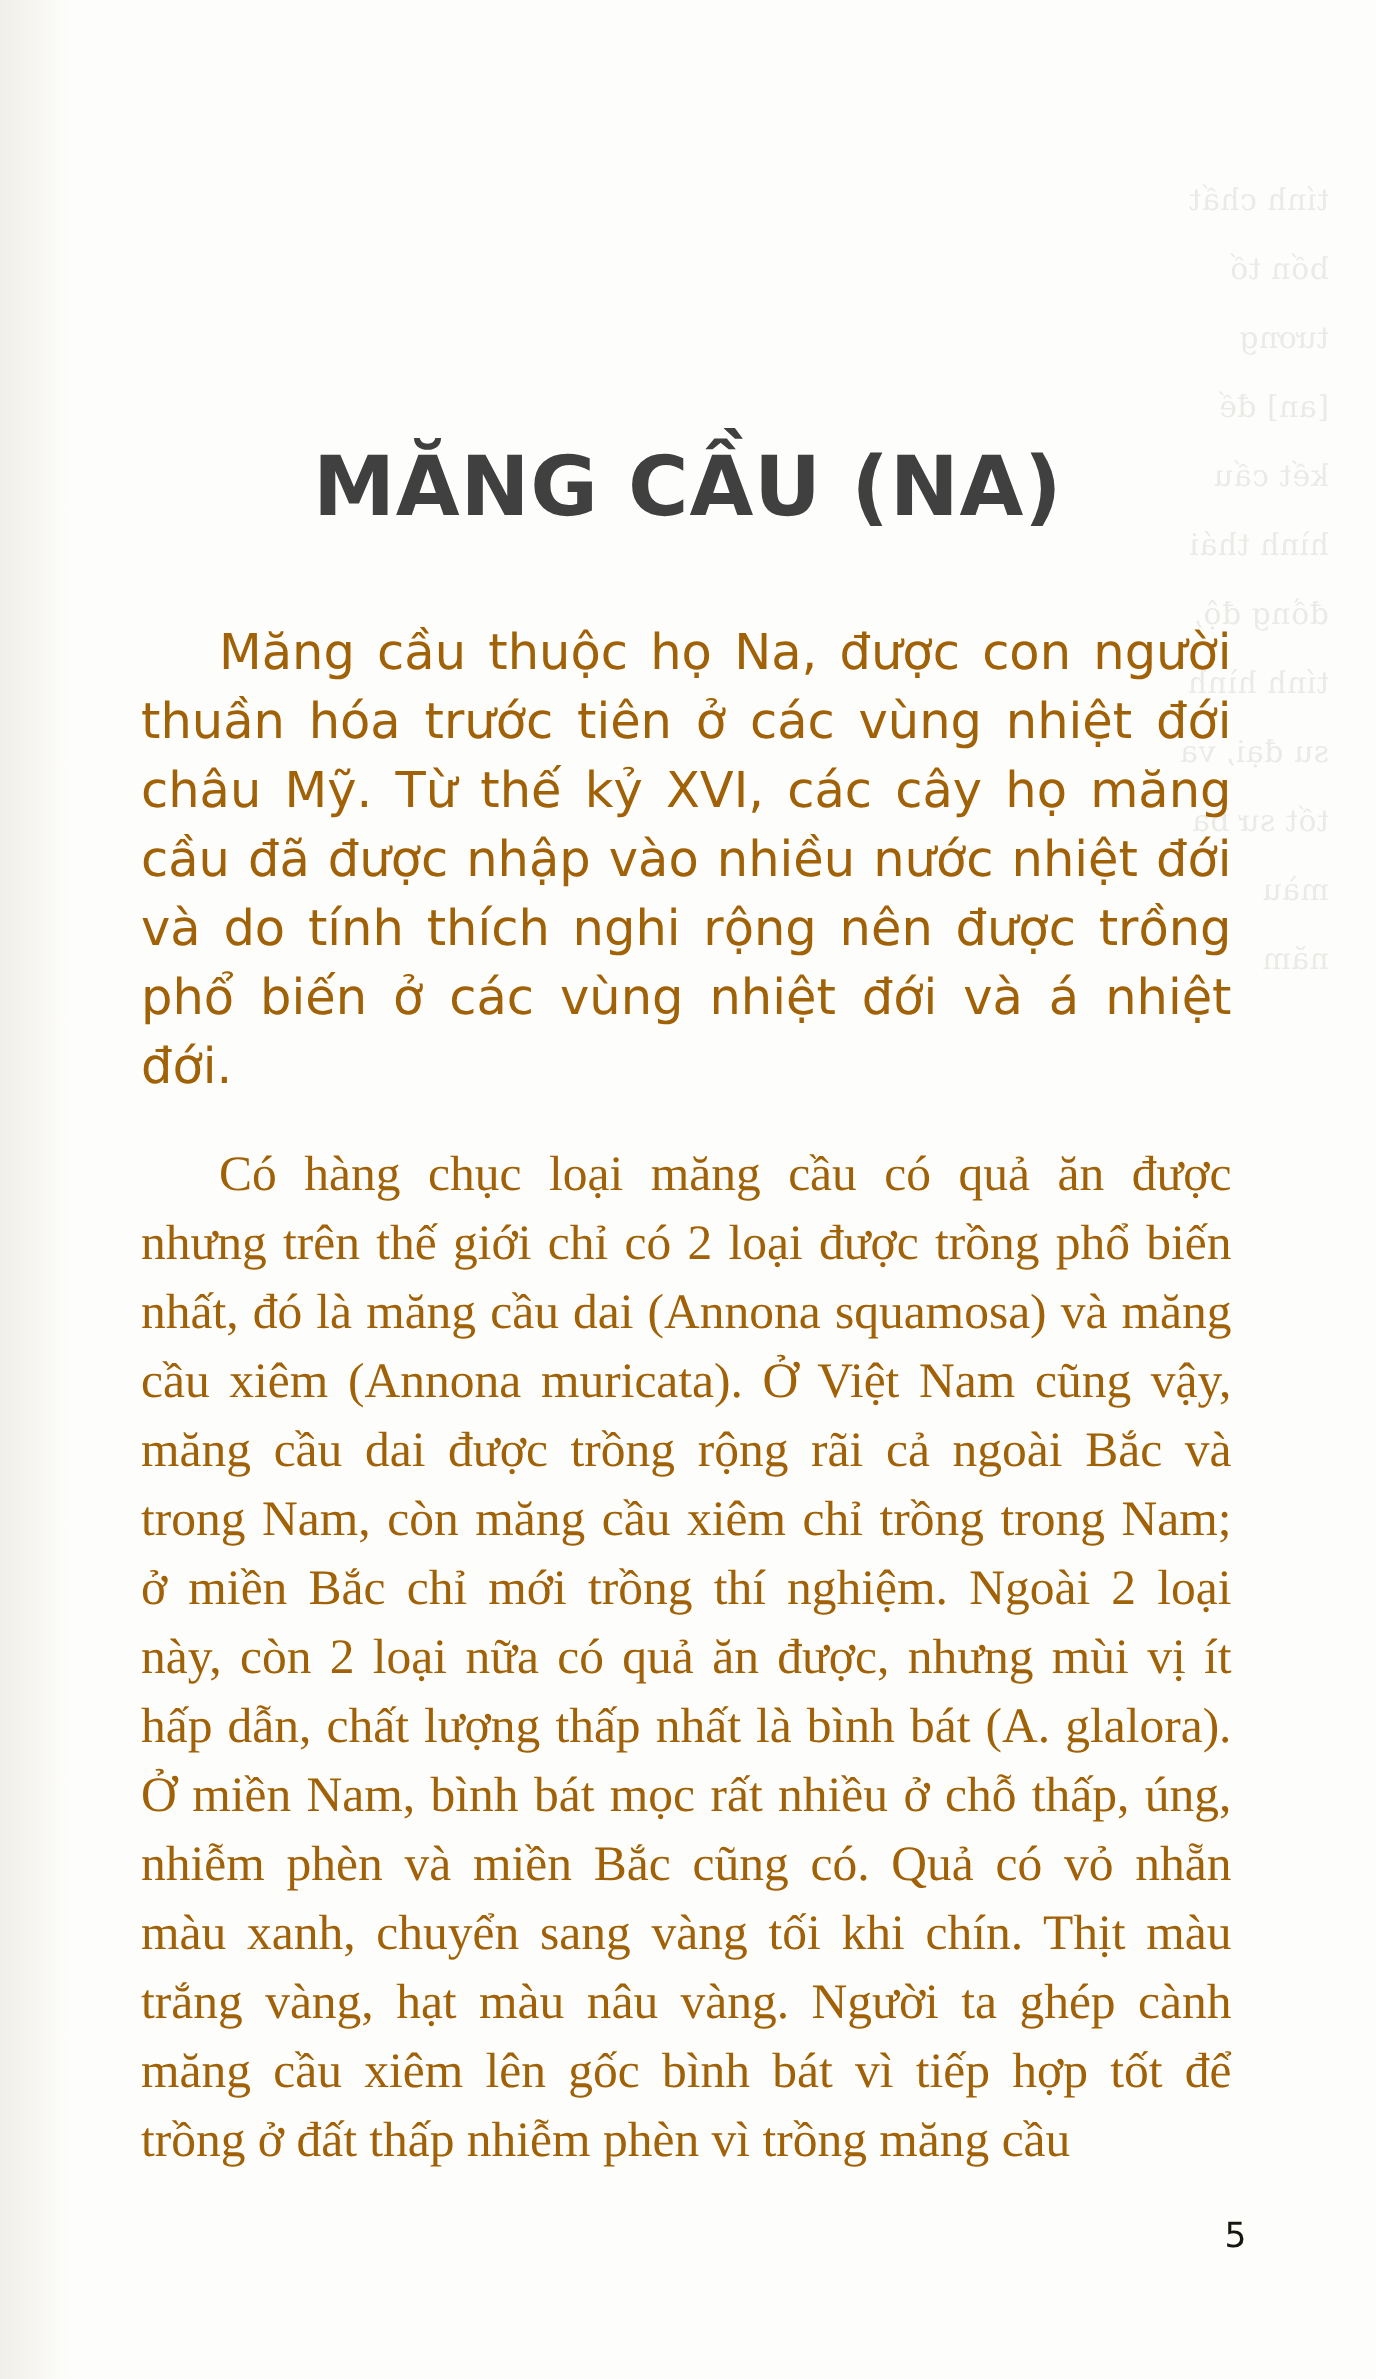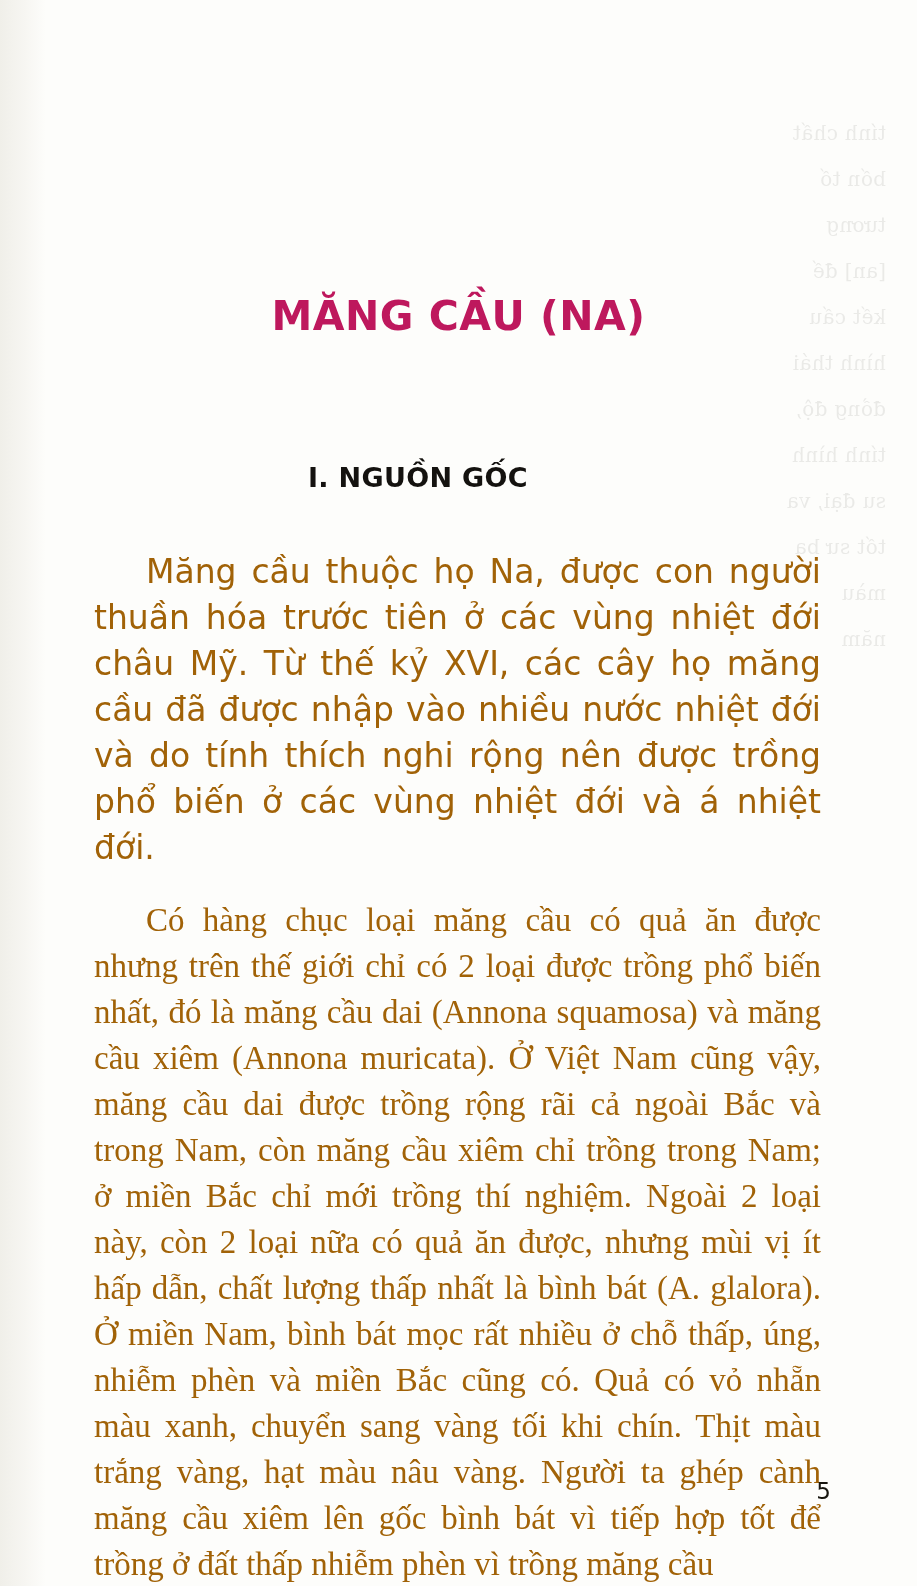--- a/index.html
+++ b/index.html
@@ -56,24 +56,24 @@
     left: 46px;
     top: 0;
     width: 825px;
     height: 100%;
   }
 
   .doc-title {
     margin: 0;
     padding-top: 292px;
     text-align: center;
-    font-size: 41px;
+    font-size: 55px;
     font-weight: 700;
     letter-spacing: 0.5px;
-    color: #be185d;
+    color: #404040;
     font-family: "DejaVu Sans", sans-serif;
   }
 
   .section-heading {
     margin: 0;
     padding-top: 122px;
     padding-left: 262px;
     font-size: 27px;
     font-weight: 700;
     letter-spacing: 0.3px;
@@ -131,21 +131,20 @@
 tính hình
 su đại, va
 tốt sư ba
 màu
 năm</div>
 
   <div class="content">
 
     <h1 class="doc-title">MĂNG CẦU (NA)</h1>
 
-    <h2 class="section-heading">I. NGUỒN GỐC</h2>
 
     <div class="body-text">
       <p class="first">Măng cầu thuộc họ Na, được con người thuần hóa trước tiên ở các vùng nhiệt đới châu Mỹ. Từ thế kỷ XVI, các cây họ măng cầu đã được nhập vào nhiều nước nhiệt đới và do tính thích nghi rộng nên được trồng phổ biến ở các vùng nhiệt đới và á nhiệt đới.</p>
       <p class="second">Có hàng chục loại măng cầu có quả ăn được nhưng trên thế giới chỉ có 2 loại được trồng phổ biến nhất, đó là măng cầu dai (Annona squamosa) và măng cầu xiêm (Annona muricata). Ở Việt Nam cũng vậy, măng cầu dai được trồng rộng rãi cả ngoài Bắc và trong Nam, còn măng cầu xiêm chỉ trồng trong Nam; ở miền Bắc chỉ mới trồng thí nghiệm. Ngoài 2 loại này, còn 2 loại nữa có quả ăn được, nhưng mùi vị ít hấp dẫn, chất lượng thấp nhất là bình bát (A. glalora). Ở miền Nam, bình bát mọc rất nhiều ở chỗ thấp, úng, nhiễm phèn và miền Bắc cũng có. Quả có vỏ nhẵn màu xanh, chuyển sang vàng tối khi chín. Thịt màu trắng vàng, hạt màu nâu vàng. Người ta ghép cành măng cầu xiêm lên gốc bình bát vì tiếp hợp tốt để trồng ở đất thấp nhiễm phèn vì trồng măng cầu</p>
     </div>
 
   </div>
 
   <div class="page-number">5</div>
 

